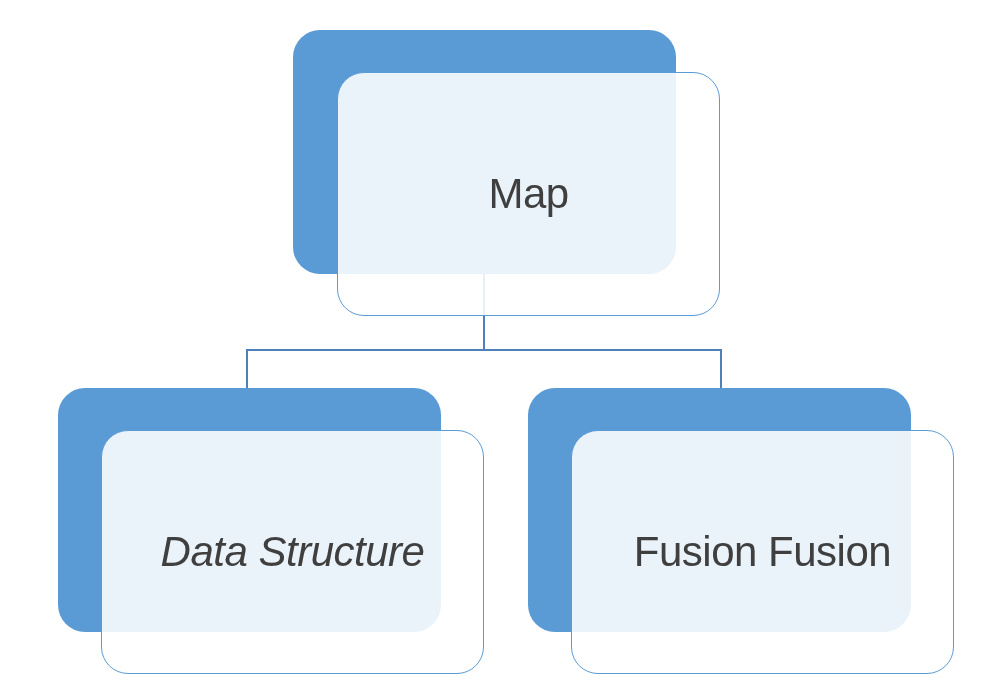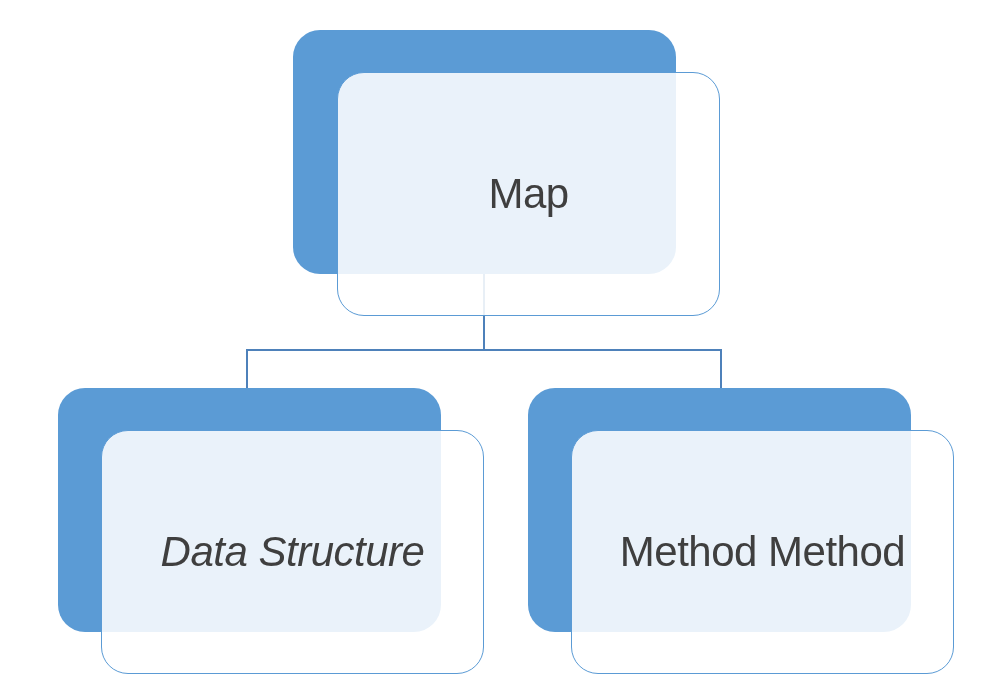--- a/index.html
+++ b/index.html
@@ -85,17 +85,17 @@
   <div class="node">
     <div class="node-back back-ds"></div>
     <div class="node-front front-ds">
       <span class="node-label">Data Structure</span>
     </div>
   </div>
 
   <div class="node">
     <div class="node-back back-fm"></div>
     <div class="node-front front-fm">
-      <span class="node-label">Method Method</span>
+      <span class="node-label">Fusion Fusion</span>
     </div>
   </div>
 
 </div>
 
 </body></html>

